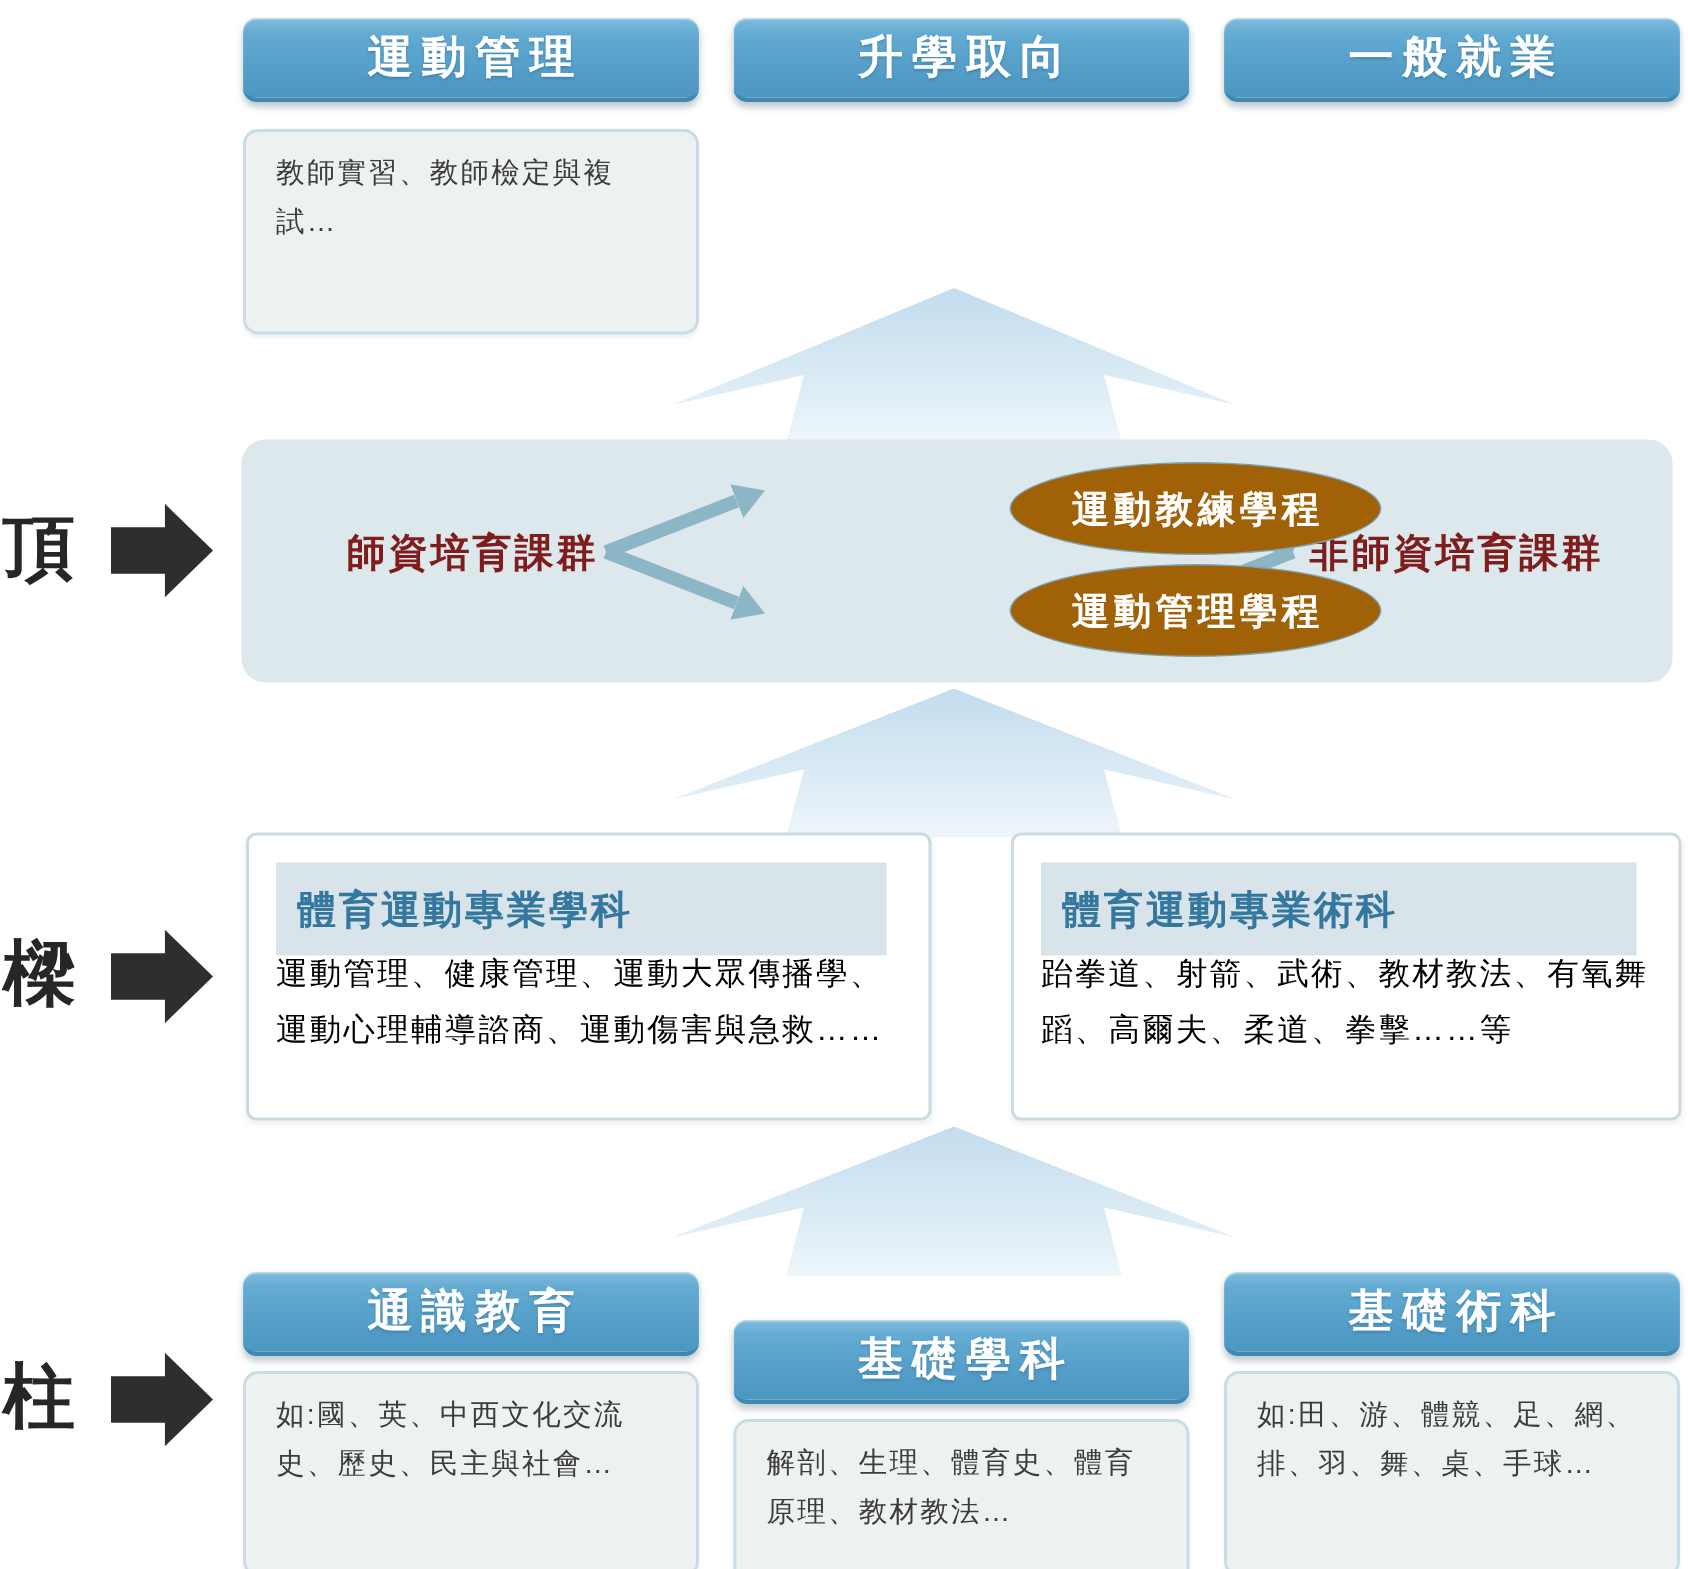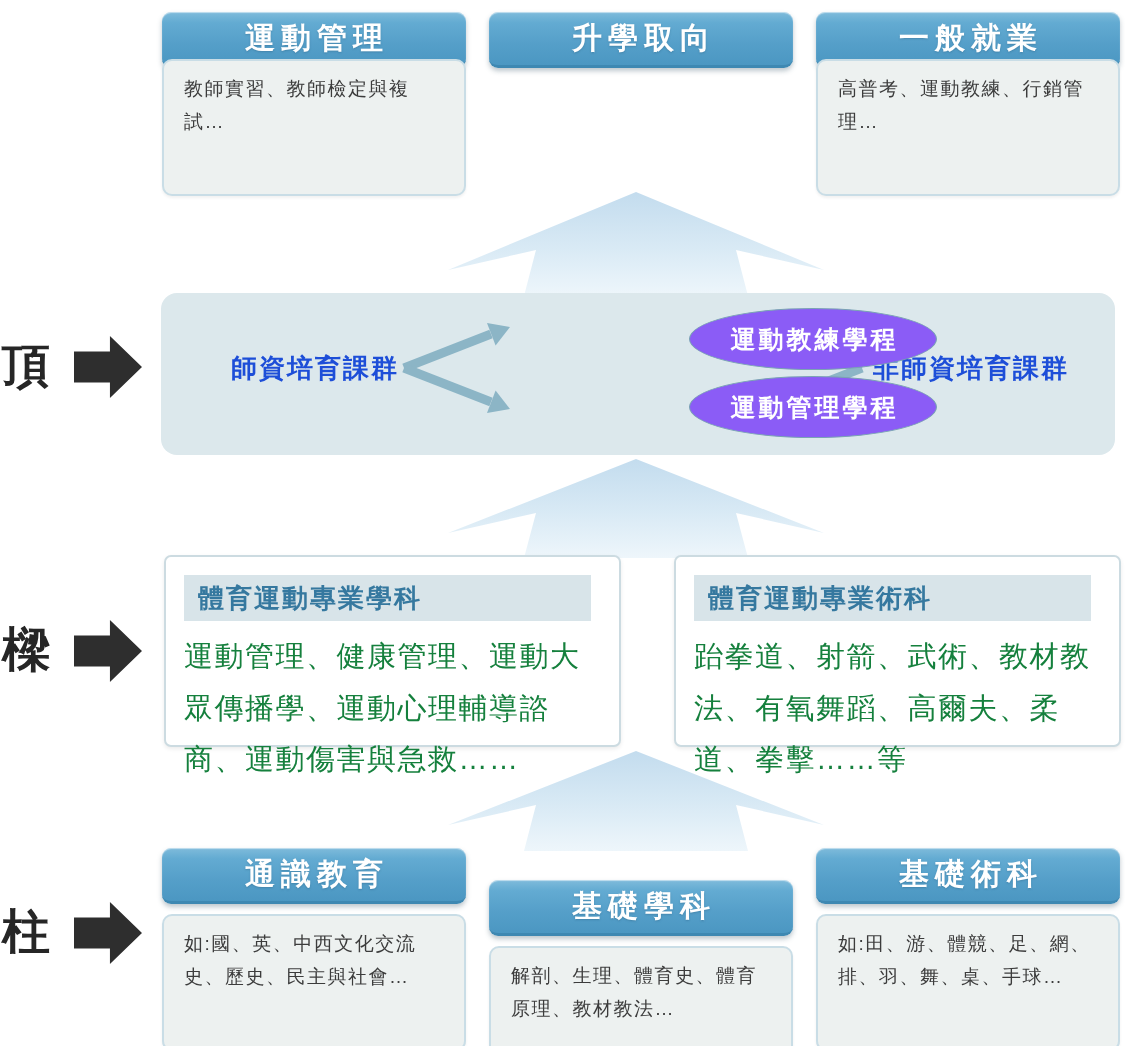--- a/index.html
+++ b/index.html
@@ -21,52 +21,52 @@
     color:#ffffff; font-size:30px; font-weight:bold; letter-spacing:6px; text-indent:6px;
     text-shadow:0 1px 2px rgba(40,90,120,0.35);
   }
   .note {
     position:absolute; left:0; right:0; height:109px;
     background:#edf1f0; border:2px solid #c9dde6; border-radius:10px;
     padding:12px 20px; box-sizing:content-box;
     font-size:19px; line-height:1.72; letter-spacing:1.5px; color:#3c3c3c;
     box-shadow:0 2px 3px rgba(0,0,0,0.06);
   }
-  .note-top { top:47px; }
+  .note-top { top:74px; }
 
   
   .band {
     position:absolute; left:161px; top:293px; width:954px; height:162px;
     background:#dce8ec; border-radius:16px;
   }
   .group-label {
     position:absolute; width:220px; text-align:center;
-    font-size:26px; font-weight:bold; letter-spacing:2px; color:#1d4ed8;
+    font-size:26px; font-weight:bold; letter-spacing:2px; color:#7f1d1d;
   }
   .ellipse {
-    position:absolute; left:528px; width:246px; height:60px; border-radius:50%;
-    background:#8b5cf6; border:1px solid #7aa3b4;
+    position:absolute; left:512px; width:246px; height:60px; border-radius:50%;
+    background:#a16207; border:1px solid #7aa3b4;
     display:flex; align-items:center; justify-content:center;
     color:#ffffff; font-size:25px; font-weight:bold; letter-spacing:3px; text-indent:3px;text-align:right;
   }
 
   
   .beam-box {
     position:absolute; top:555px; height:188px;
     background:#ffffff; border:2px solid #ccdbe1; border-radius:7px;
     box-shadow:0 2px 4px rgba(0,0,0,0.08);
   }
   .beam-hdr {
-    position:absolute; left:18px; right:28px; top:18px; height:46px;
+    position:absolute; left:18px; right:28px; top:18px; height:62px;
     background:#d8e4e9; display:flex; align-items:center;
     padding-left:14px; font-size:26px; font-weight:bold; letter-spacing:2px; color:#35789f;
   }
   .beam-body {
     position:absolute; left:18px; right:16px; top:74px;
-    font-size:29px; line-height:1.78; letter-spacing:1.5px; color:#15803d;
+    font-size:21px; line-height:1.78; letter-spacing:1.5px; color:#000000;
   }
 
   
   .side-label {
     position:absolute; font-size:48px; font-weight:bold; color:#262626;
     line-height:1; letter-spacing:0;
   }
 </style>
 </head>
 <body>
@@ -108,21 +108,20 @@
 
   <div class="col" style="left:162px; top:12px">
     <div class="hdr">運動管理</div>
     <div class="note note-top">教師實習、教師檢定與複試…</div>
   </div>
   <div class="col" style="left:489px; top:12px">
     <div class="hdr">升學取向</div>
   </div>
   <div class="col" style="left:816px; top:12px">
     <div class="hdr">一般就業</div>
-    <div class="note note-top">高普考、運動教練、行銷管理…</div>
   </div>
 
   <div class="band">
     <div class="group-label" style="left:44px; top:58px">師資培育課群</div>
     <div class="group-label" style="left:700px; top:58px">非師資培育課群</div>
 
     <svg style="left:235px; top:25px; width:118px; height:100px" viewBox="0 0 118 100">
       <g stroke="#8cb5c6" stroke-width="9" fill="#8cb5c6">
         <path d="M8,50 L95,16" fill="none"></path>
         <path d="M8,50 L95,84" fill="none"></path>

